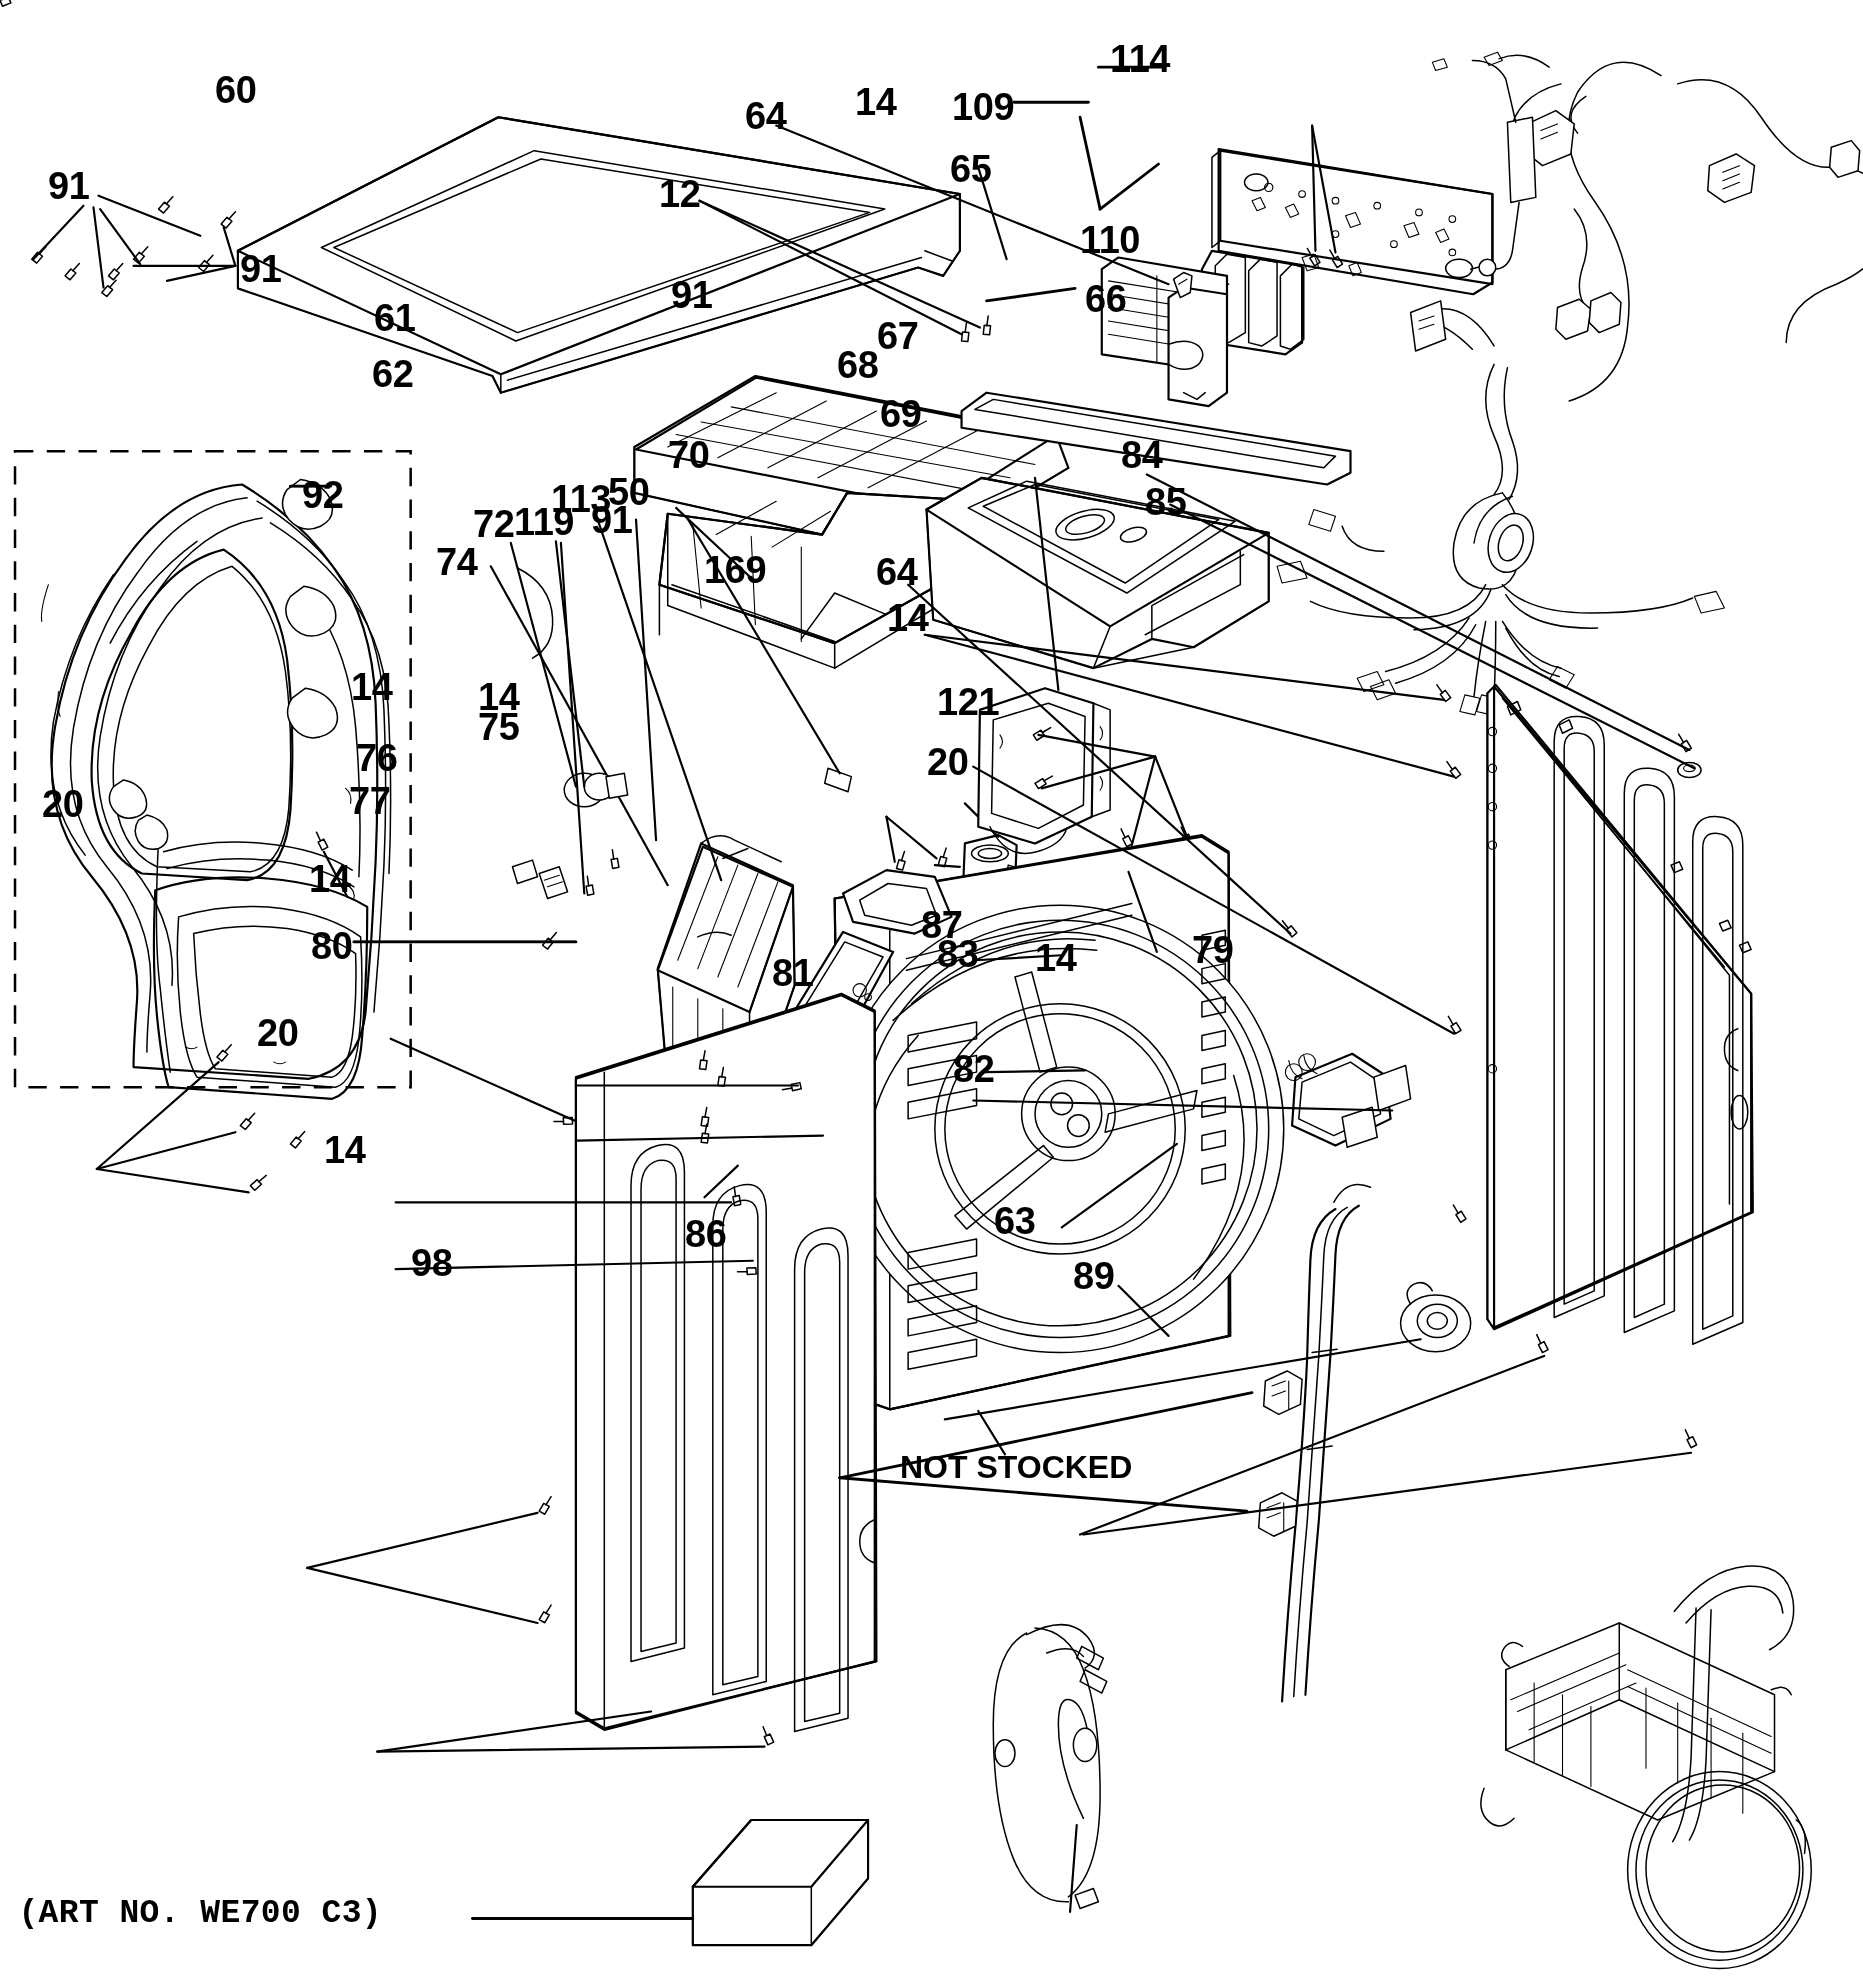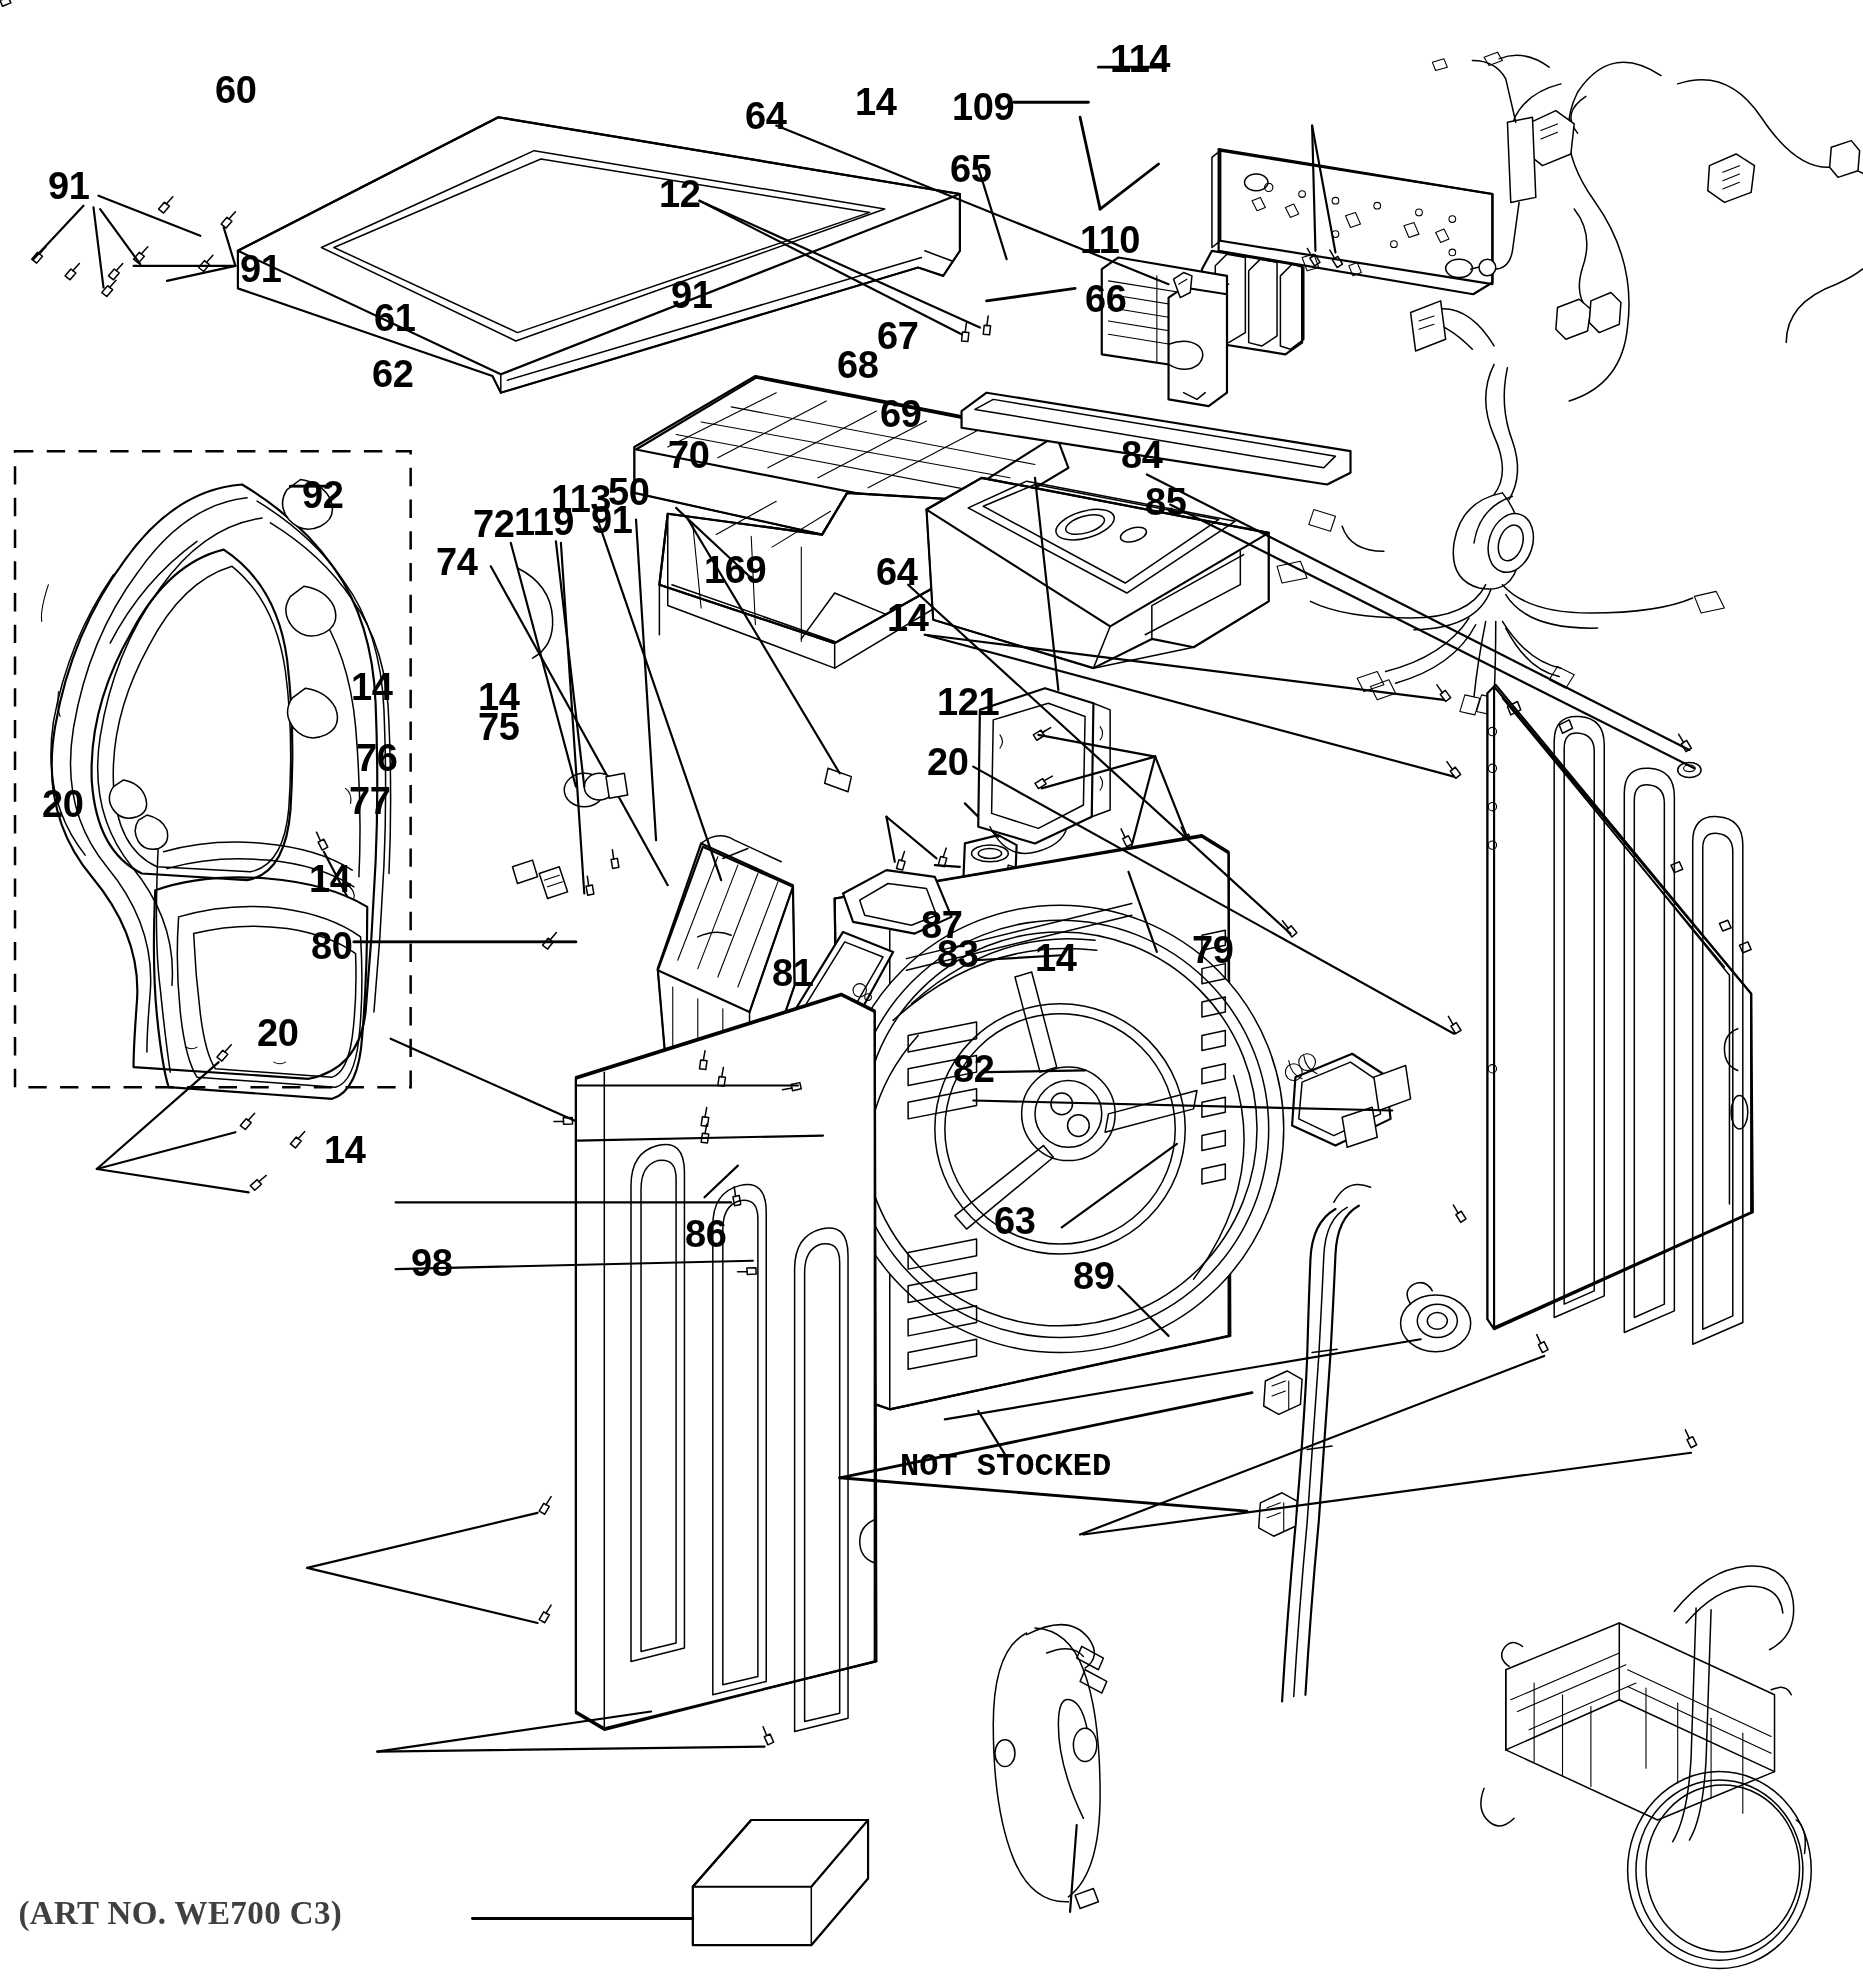--- a/index.html
+++ b/index.html
@@ -2,23 +2,23 @@
 <html style="font-size:13.4px"><head>
 <meta charset="utf-8">
 <title>Parts Diagram</title>
 <style>
   html,body{margin:0;padding:0;background:#ffffff;}
   body{font-family:"Liberation Sans",sans-serif;}
   #sheet{position:relative;width:1863px;height:1984px;background:#fff;overflow:hidden;}
   #art{position:absolute;left:0;top:0;width:1863px;height:1984px;}
   .callout{position:absolute;font-family:"Liberation Sans",sans-serif;font-weight:bold;color:#000;
            font-size:38px;line-height:1;white-space:nowrap;letter-spacing:-0.4px;}
-  .note{position:absolute;font-family:Liberation Mono, monospace;font-weight:bold;color:#000;
+  .note{position:absolute;font-family:Liberation Sans, sans-serif;font-weight:bold;color:#000;
         font-size:32px;line-height:1;white-space:nowrap;text-align:center;}
-  .artno{position:absolute;font-family:Liberation Serif, serif;font-weight:bold;color:#404040;
+  .artno{position:absolute;font-family:Liberation Mono, monospace;font-weight:bold;color:#000000;
          font-size:33px;line-height:1;white-space:nowrap;letter-spacing:0.4px;}
 </style>
 </head>
 <body>
 
 <div id="sheet">
 
   <svg id="art" viewBox="0 0 2232 2376" xmlns="http://www.w3.org/2000/svg">
     <defs>
       <style>

